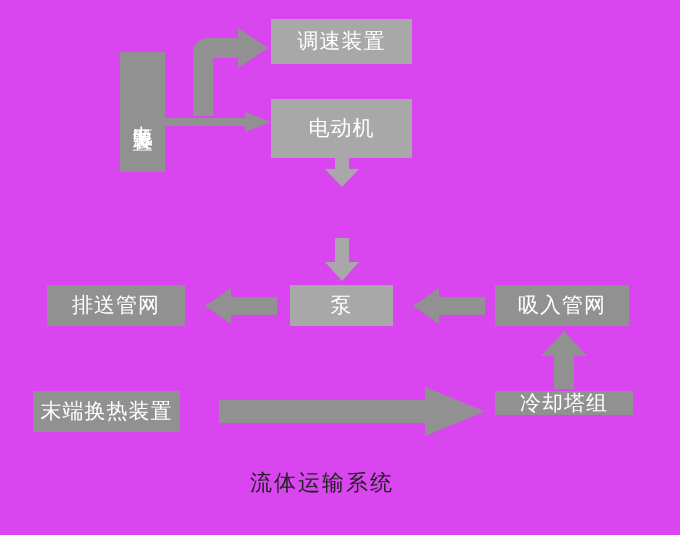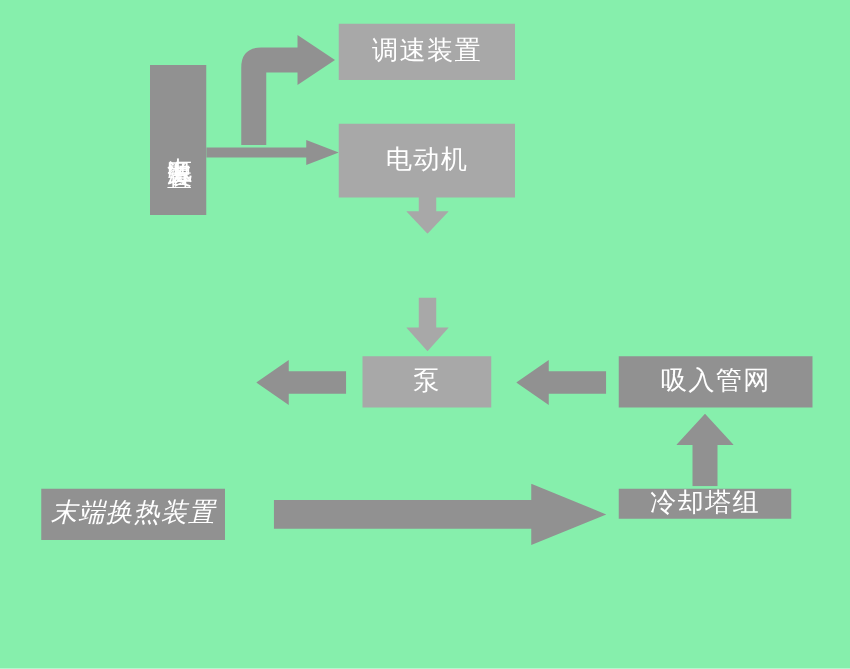--- a/index.html
+++ b/index.html
@@ -8,21 +8,21 @@
     padding: 0;
     background: #ffffff;
   }
   body {
     font-family: "Liberation Sans", "DejaVu Sans", sans-serif;
   }
   #canvas {
     position: relative;
     width: 680px;
     height: 535px;
-    background: #86efac;
+    background: #d946ef;
     overflow: hidden;
   }
   .node {
     position: absolute;
     display: flex;
     align-items: center;
     justify-content: center;
     color: #ffffff;
     font-family: "Liberation Sans", "DejaVu Sans", sans-serif;
     font-size: 21px;
@@ -70,30 +70,33 @@
 
   <div class="node node-light" style="left:271px; top:19px; width:141px; height:45px;">
     <span>调速装置</span>
   </div>
 
   <div class="node node-light" style="left:271px; top:99px; width:141px; height:59px;">
     <span>电动机</span>
   </div>
 
 
+  <div class="node node-dark" style="left:47px; top:285px; width:138px; height:41px;">
+    <span>排送管网</span>
+  </div>
 
   <div class="node node-light" style="left:290px; top:285px; width:103px; height:41px;">
     <span>泵</span>
   </div>
 
-  <div class="node node-dark" style="left:495px; top:285px; width:155px; height:41px;">
+  <div class="node node-dark" style="left:495px; top:285px; width:134px; height:41px;">
     <span>吸入管网</span>
   </div>
 
-  <div class="node node-dark" style="left:33px; top:391px; width:147px; height:41px;font-style:italic;">
+  <div class="node node-dark" style="left:33px; top:391px; width:147px; height:41px;">
     <span>末端换热装置</span>
   </div>
 
   <div class="node node-dark" style="left:495px; top:391px; width:138px; height:24px;">
     <span>冷却塔组</span>
   </div>
 
   <div class="arrow" style="left:188px; top:28px; width:80px; height:88px;">
     <svg width="80" height="88" viewBox="0 0 80 88">
       <path d="M 5 88 L 5 26 Q 5 10 21 10 L 50 10 L 50 0 L 80 20 L 50 40 L 50 30 L 25 30 Q 25 30 25 46 L 25 88 Z" fill="#919191"></path>
@@ -135,14 +138,15 @@
       <path d="M 23 0 L 46 25 L 33 25 L 33 58 L 13 58 L 13 25 L 0 25 Z" fill="#919191"></path>
     </svg>
   </div>
 
   <div class="arrow" style="left:219px; top:387px; width:266px; height:49px;">
     <svg width="266" height="49" viewBox="0 0 266 49">
       <path d="M 0 13 L 206 13 L 206 0 L 266 24.5 L 206 49 L 206 36 L 0 36 Z" fill="#919191"></path>
     </svg>
   </div>
 
+  <div class="caption" style="left:250px; top:468px;">流体运输系统</div>
 
 </div>
 
 </body></html>

